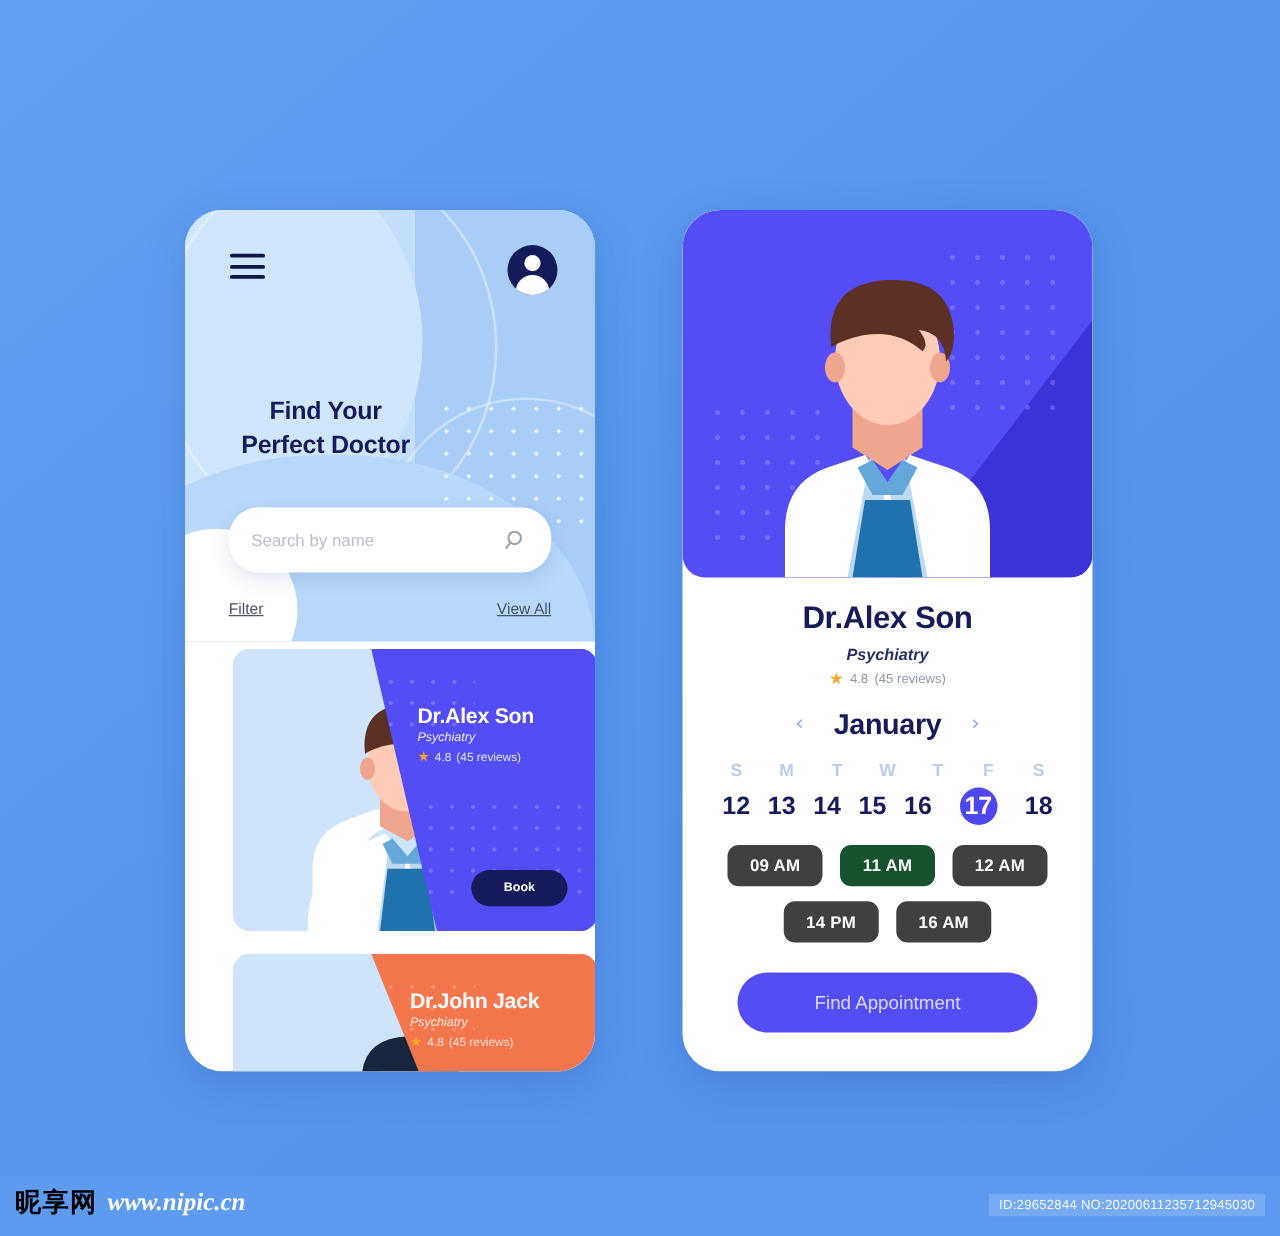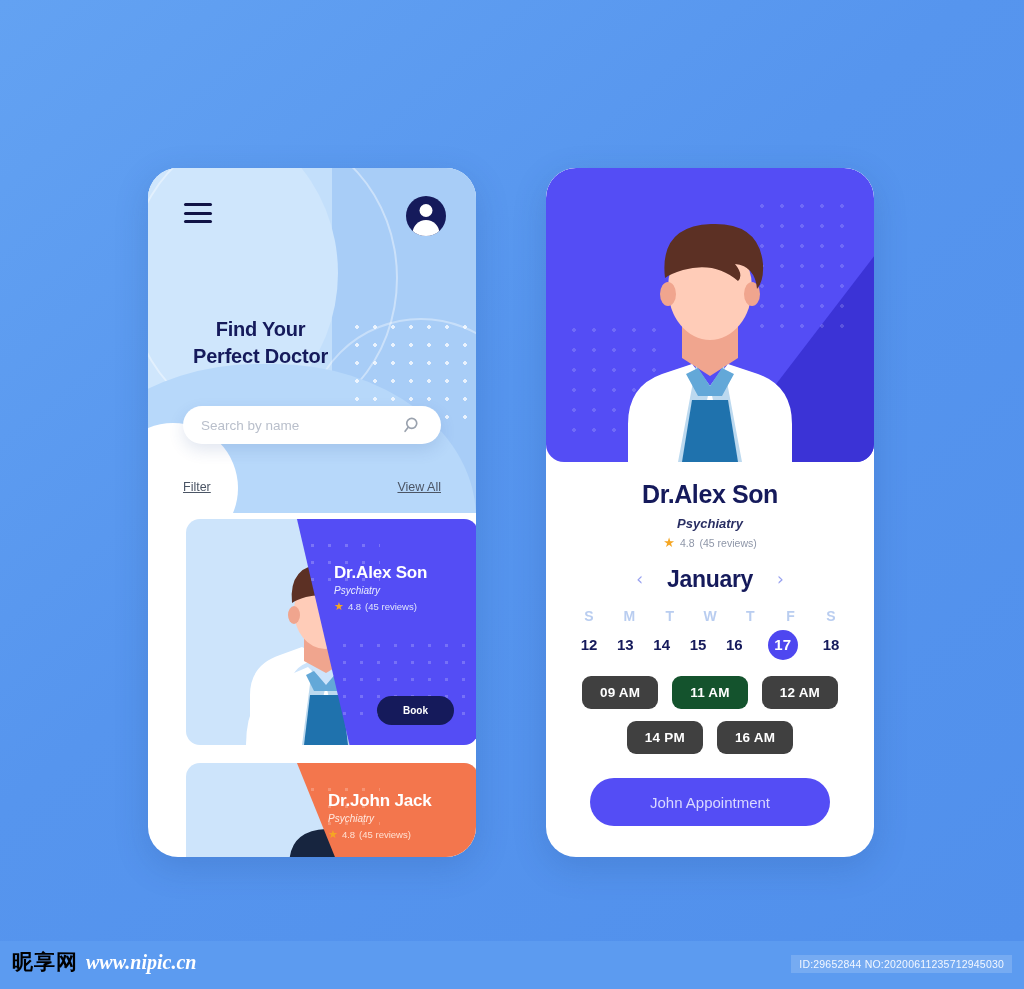--- a/index.html
+++ b/index.html
@@ -90,21 +90,21 @@
   }
 
   .hero-title {
     position:absolute; left:45px; top:148px;
     font-size:20px; font-weight:700; color:#151a5b; line-height:1.33;
     letter-spacing:-.2px;
     text-align:center;
   }
 
   .searchbar {
-    position:absolute; left:35px; top:238px; width:258px; height:38px;
+    position:absolute; left:35px; top:238px; width:258px; height:52px;
     background:#ffffff; border-radius:24px;
     box-shadow:0 6px 16px rgba(40,80,150,.14);
     display:flex; align-items:center; padding:0 18px;
     cursor:text;
   }
   .searchbar .ph { flex:1; font-size:13.5px; color:#b9bfcb; }
   .search-icon { width:20px; height:20px; }
 
   .links-row {
     position:absolute; left:35px; top:312px; width:258px;
@@ -226,21 +226,21 @@
   .cal .dow-row, .cal .num-row {
     display:flex; justify-content:space-between;
   }
   .cal .dow-row span {
     width:34px; text-align:center;
     font-size:14px; color:#b9cdf0; font-weight:600;
   }
   .cal .num-row { margin-top:6px; }
   .cal .num-row span {
     width:34px; height:30px; line-height:30px; text-align:center;
-    font-size:15px; font-weight:700; color:#151a5b; cursor:pointer;
+    font-size:20px; font-weight:700; color:#151a5b; cursor:pointer;
     border-radius:50%;
   }
   .cal .num-row span.active {
     background:#4e47f0; color:#ffffff; width:30px; height:30px;
     margin:0 14px;
   }
 
   .slots {
     position:absolute; left:26px; top:508px; width:276px;
   }
@@ -456,21 +456,21 @@
         <span class="slot">09 AM</span>
         <span class="slot sel">11 AM</span>
         <span class="slot">12 AM</span>
       </div>
       <div class="slot-line">
         <span class="slot">14 PM</span>
         <span class="slot">16 AM</span>
       </div>
     </div>
 
-    <div class="book-appt">John Appointment</div>
+    <div class="book-appt">Find Appointment</div>
 
   </div>
 </div>
 
 <div id="footer">
   <div id="wm-logo">
     <span id="wm-cn">昵享网</span>
     <span id="wm-url">www.nipic.cn</span>
   </div>
   <div id="wm-id">ID:29652844 NO:20200611235712945030</div>

